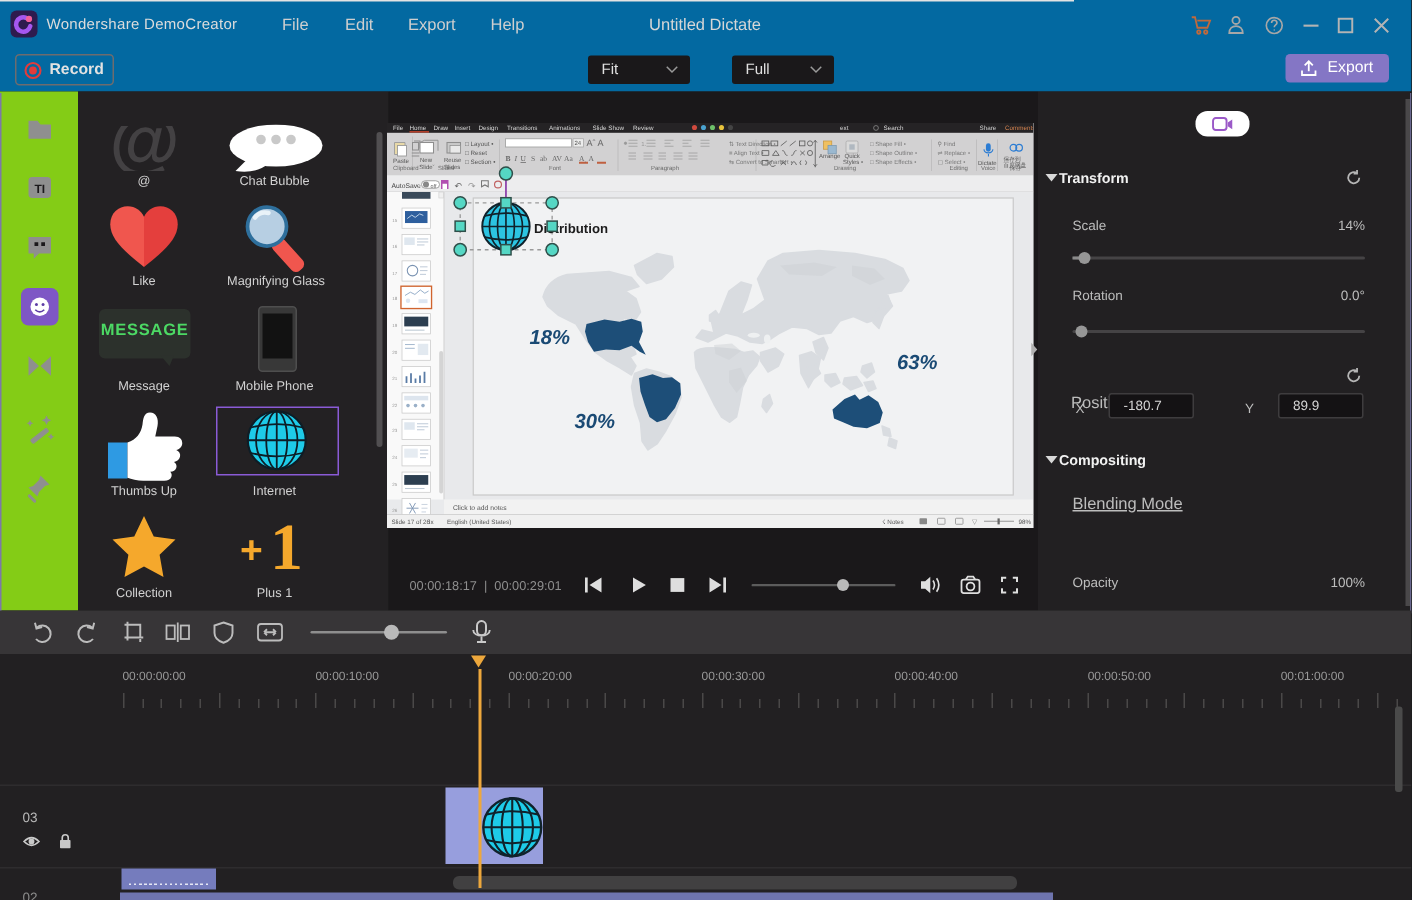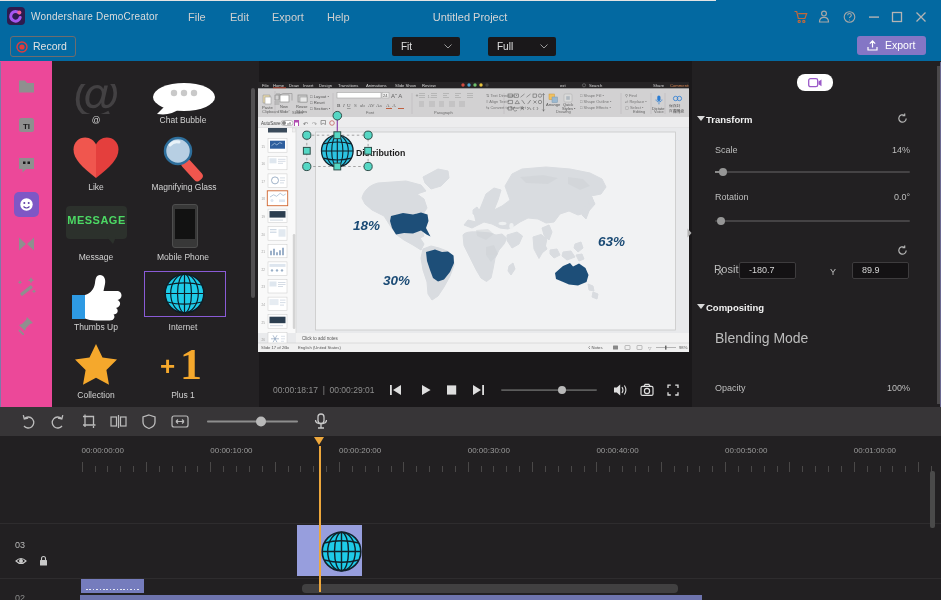--- a/index.html
+++ b/index.html
@@ -16,21 +16,21 @@
     <svg width="18" height="18" viewBox="0 0 18 18">
       <path d="M13.2 10.4 A4.8 4.8 0 1 1 10.4 4.9" fill="none" stroke="#a557f0" stroke-width="3" stroke-linecap="round"></path>
       <circle cx="12.3" cy="5.6" r="2.1" fill="#f0609a"></circle>
     </svg>
   </div>
   <div class="abs" style="left:31px;top:11px;font-size:10px;color:#dcdcdc;letter-spacing:0.2px;">Wondershare DemoCreator</div>
   <div class="abs" style="left:188px;top:11px;font-size:11px;color:#cfcfcf;">File</div>
   <div class="abs" style="left:230px;top:11px;font-size:11px;color:#cfcfcf;">Edit</div>
   <div class="abs" style="left:272px;top:11px;font-size:11px;color:#cfcfcf;">Export</div>
   <div class="abs" style="left:327px;top:11px;font-size:11px;color:#cfcfcf;">Help</div>
-  <div class="abs" style="left:404px;top:11px;width:132px;text-align:center;font-size:11px;color:#d6d6d6;">Untitled Project</div>
+  <div class="abs" style="left:404px;top:11px;width:132px;text-align:center;font-size:11px;color:#d6d6d6;">Untitled Dictate</div>
 
   <svg class="abs" style="left:793px;top:9px;" width="136" height="16" viewBox="0 0 136 16">
 
     <g stroke="#c1693b" stroke-width="1.2" fill="none">
       <path d="M1.5 2.5 h2.2 l1.6 7 h6.6 l1.8 -4.8 h-8.5"></path>
       <circle cx="6.2" cy="12.4" r="1.1"></circle>
         <circle cx="10.8" cy="12.4" r="1.1"></circle>
     </g>
 
     <g stroke="#a7a7a7" stroke-width="1.2" fill="none">
@@ -46,21 +46,21 @@
 
     <rect x="76" y="7.4" width="10" height="1.4" fill="#b4b4b4"></rect>
 
     <rect x="99.5" y="3.5" width="9" height="9" fill="none" stroke="#b4b4b4" stroke-width="1.3"></rect>
 
     <g stroke="#b4b4b4" stroke-width="1.3">
       <path d="M123.5 3.5 l9 9 M132.5 3.5 l-9 9"></path>
     </g>
   </svg>
 
-  <div class="abs" style="left:10px;top:36px;width:64px;height:19px;border:1px solid #6e6c6e;border-radius:3px;">
+  <div class="abs" style="left:10px;top:36px;width:64px;height:19px;border:1px solid #6e6c6e;border-radius:3px;font-weight:bold;">
     <svg class="abs" style="left:5px;top:3.5px;" width="12" height="12" viewBox="0 0 12 12">
       <circle cx="6" cy="6" r="5" fill="none" stroke="#e23b3b" stroke-width="1.4"></circle>
       <circle cx="6" cy="6" r="2.6" fill="#e23b3b"></circle>
     </svg>
     <div class="abs" style="left:22px;top:3px;font-size:10.5px;color:#e2e2e2;">Record</div>
   </div>
 
   <div class="abs" style="left:392px;top:37px;width:68px;height:19px;background:#1a181a;border-radius:2px;">
     <div class="abs" style="left:9px;top:3.5px;font-size:10px;color:#e0e0e0;">Fit</div>
     <svg class="abs" style="left:52px;top:7px;" width="8" height="5">
@@ -76,21 +76,21 @@
   </div>
 
   <div class="abs" style="left:857px;top:36px;width:69px;height:19px;background:#8476c5;border-radius:3px;">
     <svg class="abs" style="left:9px;top:3px;" width="13" height="13" viewBox="0 0 13 13">
       <path d="M6.5 8.5 v-6 M3.8 4.6 l2.7 -2.7 l2.7 2.7 M2 8 v3 h9 v-3" stroke="#fff" stroke-width="1.2" fill="none"></path>
     </svg>
     <div class="abs" style="left:28px;top:3px;font-size:10.5px;color:#fff;">Export</div>
   </div>
 </div>
 
-<div class="abs" id="sidebar" style="left:0;top:61px;width:52px;height:346px;background:#ec4899;">
+<div class="abs" id="sidebar" style="left:0;top:61px;width:52px;height:346px;background:#84cc16;">
   <svg class="abs" style="left:0;top:0;" width="52" height="348" viewBox="0 0 52 348">
 
     <g fill="#8f8f8f">
       <path d="M19 19.5 h6 l2 2.5 h7 v9.5 h-15 z"></path>
     </g>
 
     <g>
       <rect x="19" y="57" width="15" height="14" rx="2.5" fill="#8f8f8f"></rect>
       <text x="26.5" y="67.5" font-size="8" fill="#1b191b" text-anchor="middle" font-weight="bold">TI</text>
     </g>
@@ -630,21 +630,21 @@
   <div class="abs" style="left:47px;top:201px;width:55px;height:15px;background:#141214;border:1px solid #3e3c3e;border-radius:2px;">
     <div class="abs" style="left:9px;top:2px;font-size:9px;color:#d5d5d5;">-180.7</div>
   </div>
   <div class="abs" style="left:138px;top:206px;font-size:9px;color:#bdbdbd;">Y</div>
   <div class="abs" style="left:160px;top:201px;width:55px;height:15px;background:#141214;border:1px solid #3e3c3e;border-radius:2px;">
     <div class="abs" style="left:9px;top:2px;font-size:9px;color:#d5d5d5;">89.9</div>
   </div>
 
   <div class="abs" style="left:5px;top:243px;width:0;height:0;border-left:4px solid transparent;border-right:4px solid transparent;border-top:5px solid #d8d8d8;"></div>
   <div class="abs" style="left:14px;top:241px;font-size:9.5px;font-weight:bold;color:#f2f2f2;">Compositing</div>
-  <div class="abs" style="left:23px;top:269px;font-size:14px;color:#bdbdbd;">Blending Mode</div>
+  <div class="abs" style="left:23px;top:269px;font-size:11px;color:#bdbdbd;text-decoration:underline;">Blending Mode</div>
   <div class="abs" style="left:23px;top:322px;font-size:9px;color:#bdbdbd;">Opacity</div>
   <div class="abs" style="left:168px;top:322px;width:50px;text-align:right;font-size:9px;color:#bdbdbd;">100%</div>
 
   <div class="abs" style="left:245px;top:5px;width:3px;height:338px;background:#4a484a;"></div>
 </div>
 
 <div class="abs" style="left:0;top:62px;width:1px;height:538px;background:#7d79a8;"></div>
 <div class="abs" style="left:940px;top:62px;width:1px;height:347px;background:#6a6890;"></div>
 <div class="abs" style="left:0;top:597.5px;width:80px;height:2.5px;background:#282640;"></div>
 <div class="abs" style="left:702px;top:597.5px;width:239px;height:2.5px;background:#282640;"></div>

